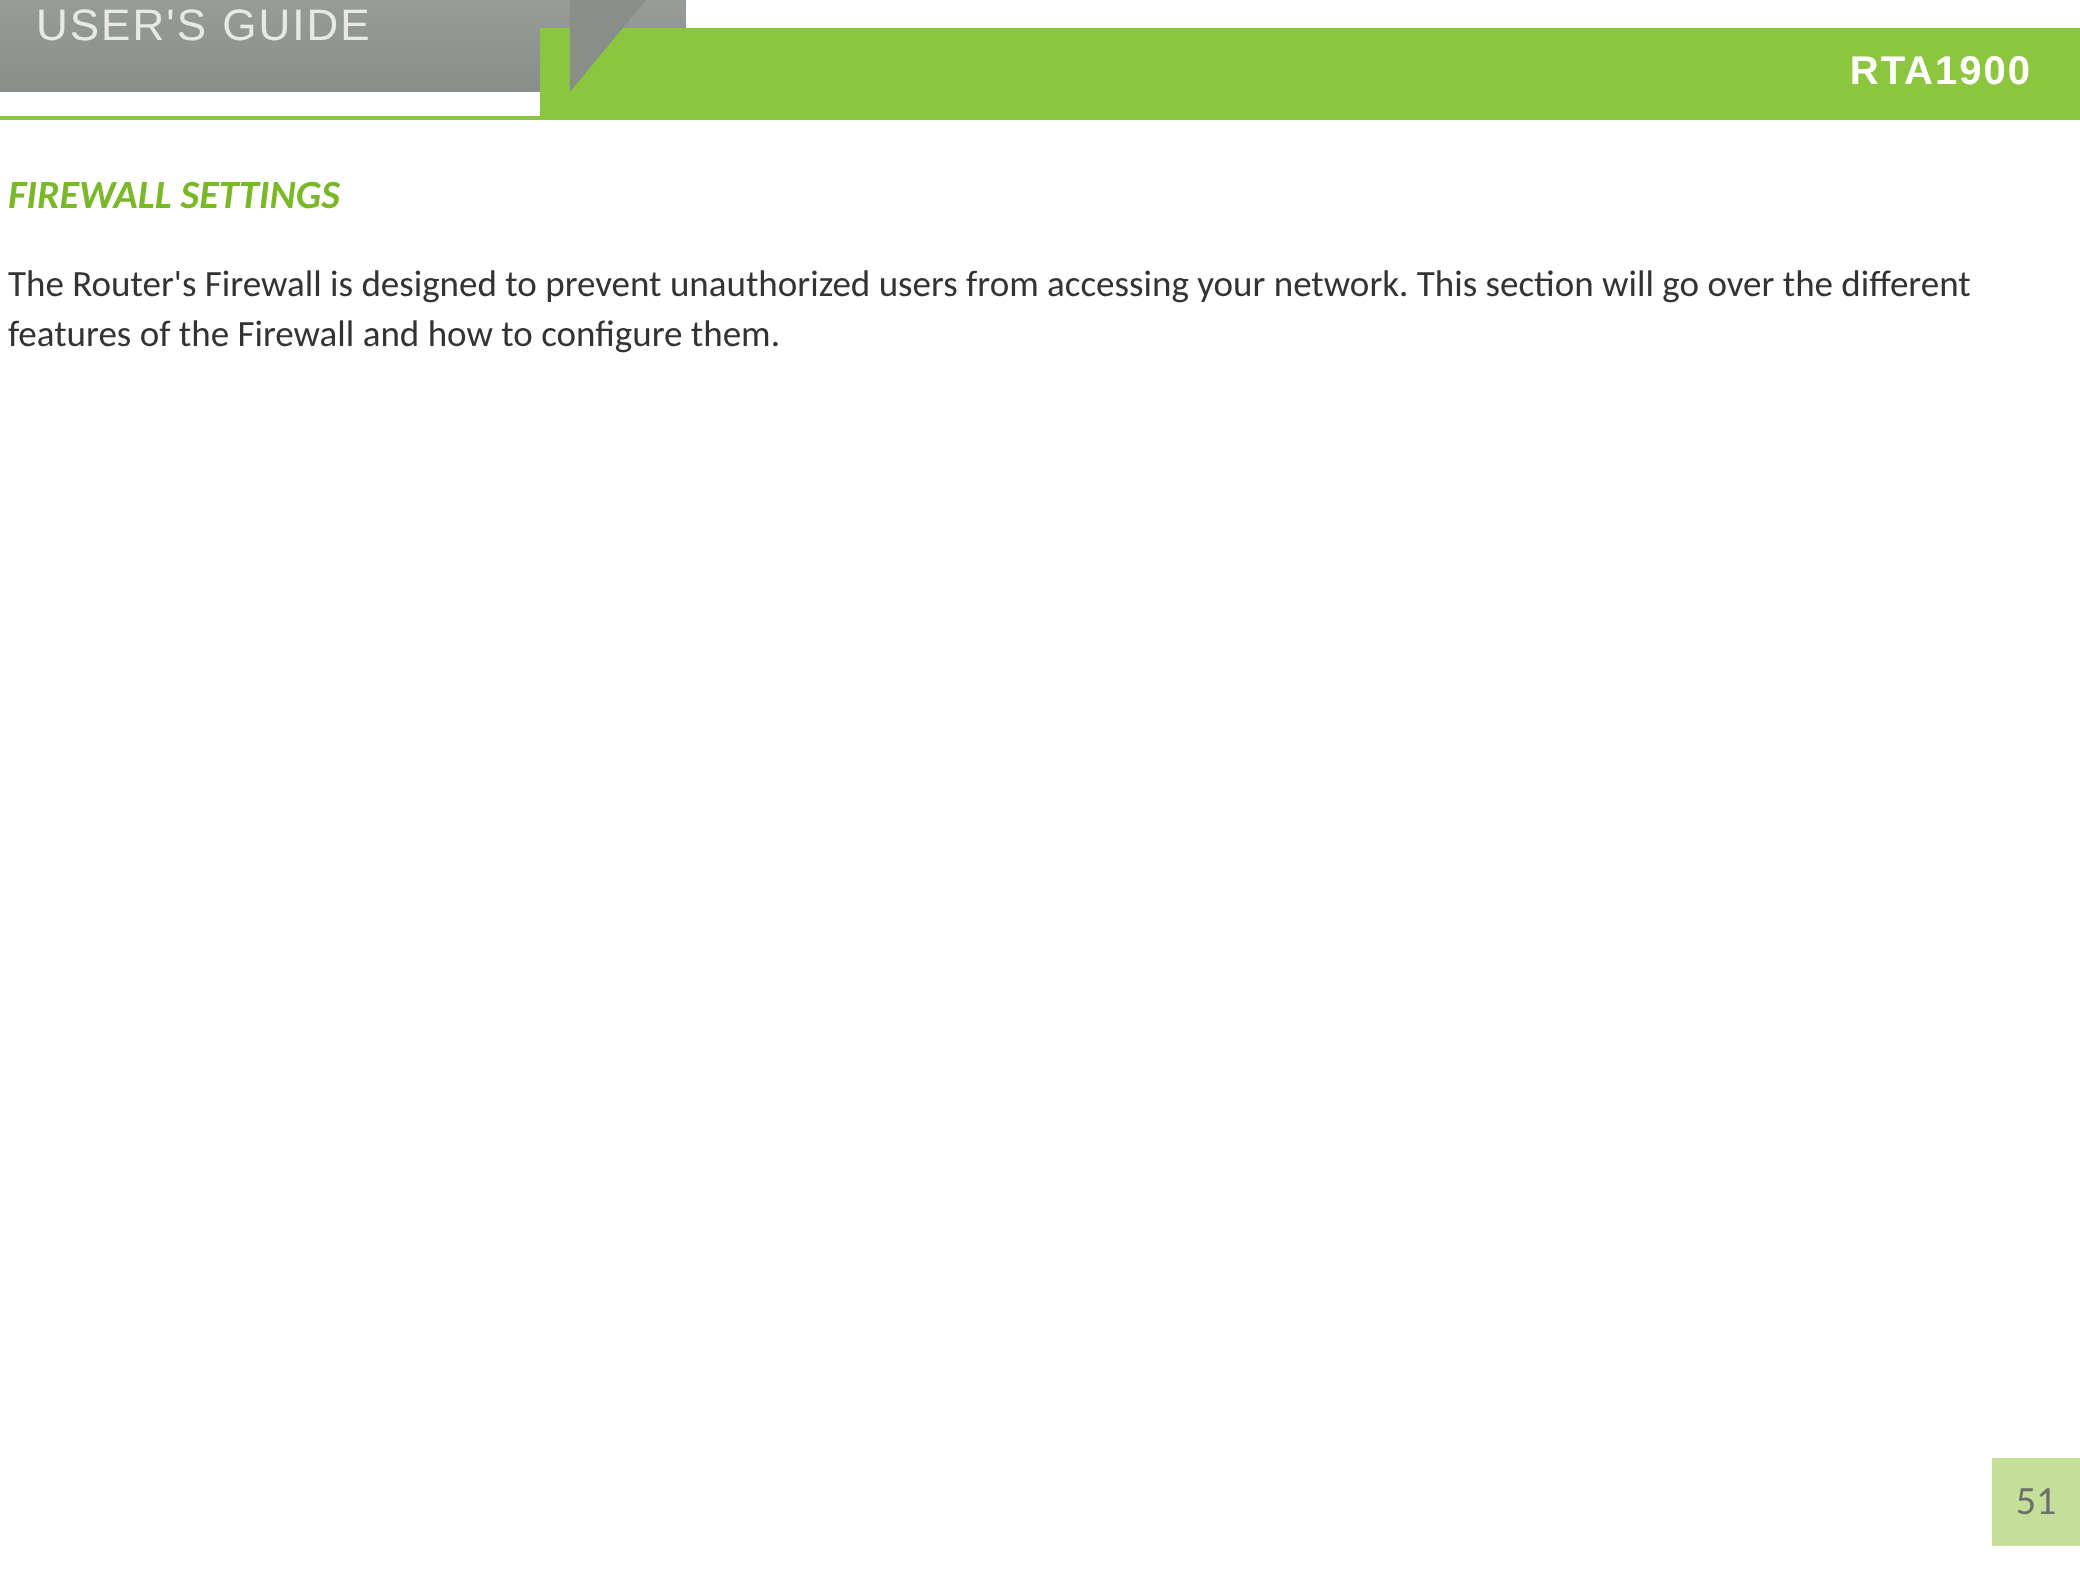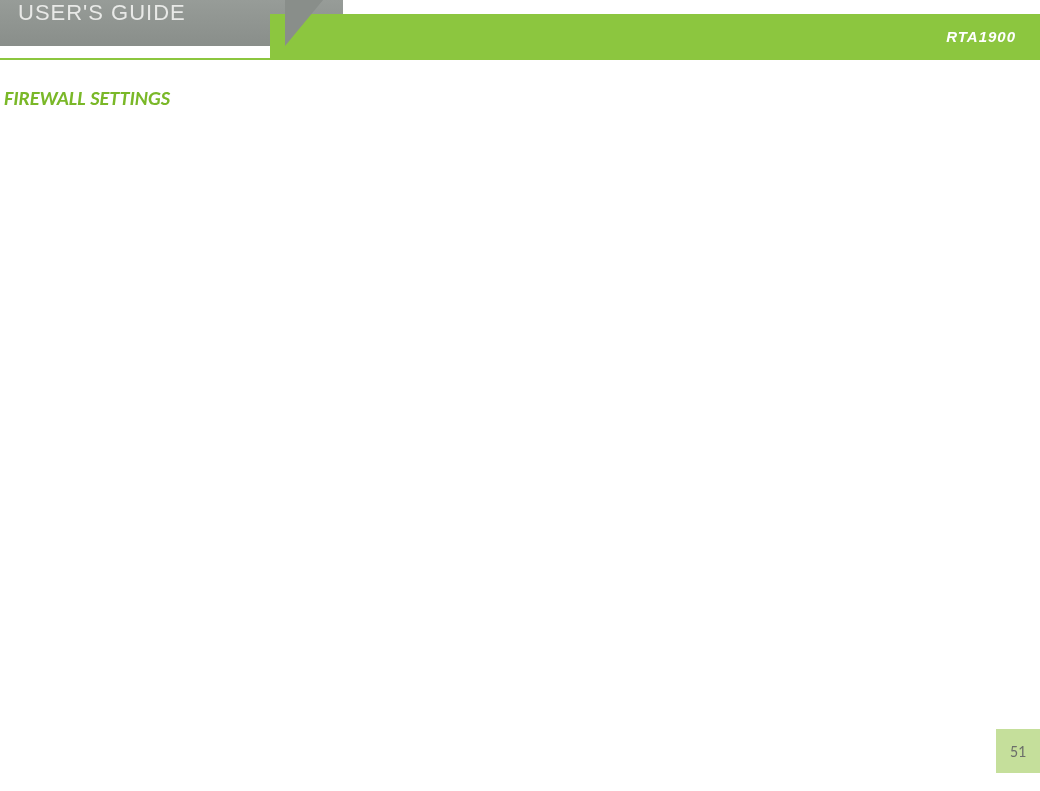--- a/index.html
+++ b/index.html
@@ -52,25 +52,24 @@
       height: 44px;
       width: 770px;
       background: #8cc63f;
       display: flex;
       align-items: center;
       justify-content: flex-end;
       padding-right: 24px;
     }
     .header-green-text {
       color: #ffffff;
-      font-size: 15px;
+      font-size: 20px;
       font-weight: bold;
       font-family: Arial, sans-serif;
       letter-spacing: 1px;
-      font-style: italic;
     }
     .header-underline {
       position: absolute;
       left: 0;
       top: 58px;
       width: 100%;
       height: 2px;
       background: #8cc63f;
     }
     .content {
@@ -96,37 +95,38 @@
       bottom: 18px;
       width: 44px;
       height: 44px;
       background: #c5df9b;
       display: flex;
       align-items: center;
       justify-content: center;
     }
     .page-number {
       color: #6c6f6a;
-      font-size: 16px;
+      font-size: 20px;
       font-family: Calibri, Arial, sans-serif;
     }
   </style>
 </head>
 <body>
 
 <div class="header-bar">
   <div class="header-grey">
     <span class="header-grey-text">USER'S GUIDE</span>
   </div>
   <div class="header-angle"></div>
   <div class="header-green">
     <span class="header-green-text">RTA1900</span>
   </div>
 </div>
 <div class="header-underline"></div>
 
 <div class="content">
   <div class="section-title">FIREWALL SETTINGS</div>
+  <div class="body-text">The Router's Firewall is designed to prevent unauthorized users from accessing your network. This section will go over the different features of the Firewall and how to configure them.</div>
 </div>
 
 <div class="page-number-box">
   <span class="page-number">51</span>
 </div>
 
 </body></html>

